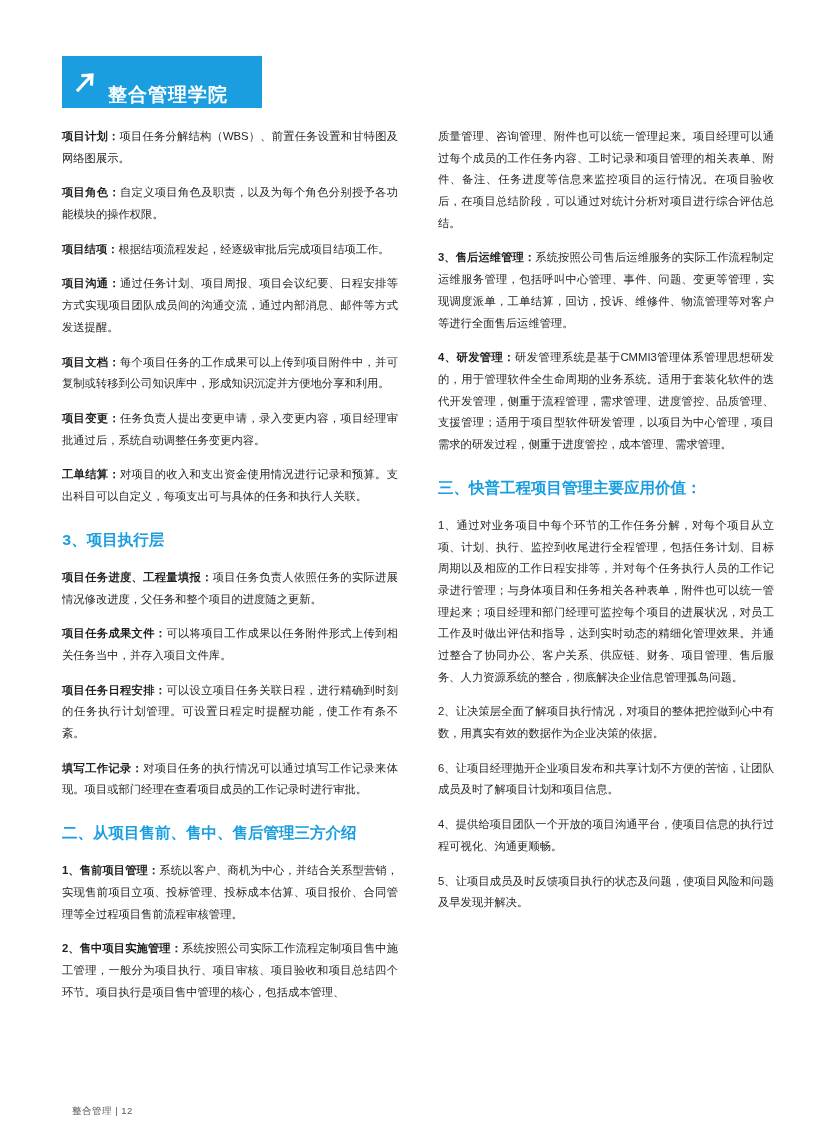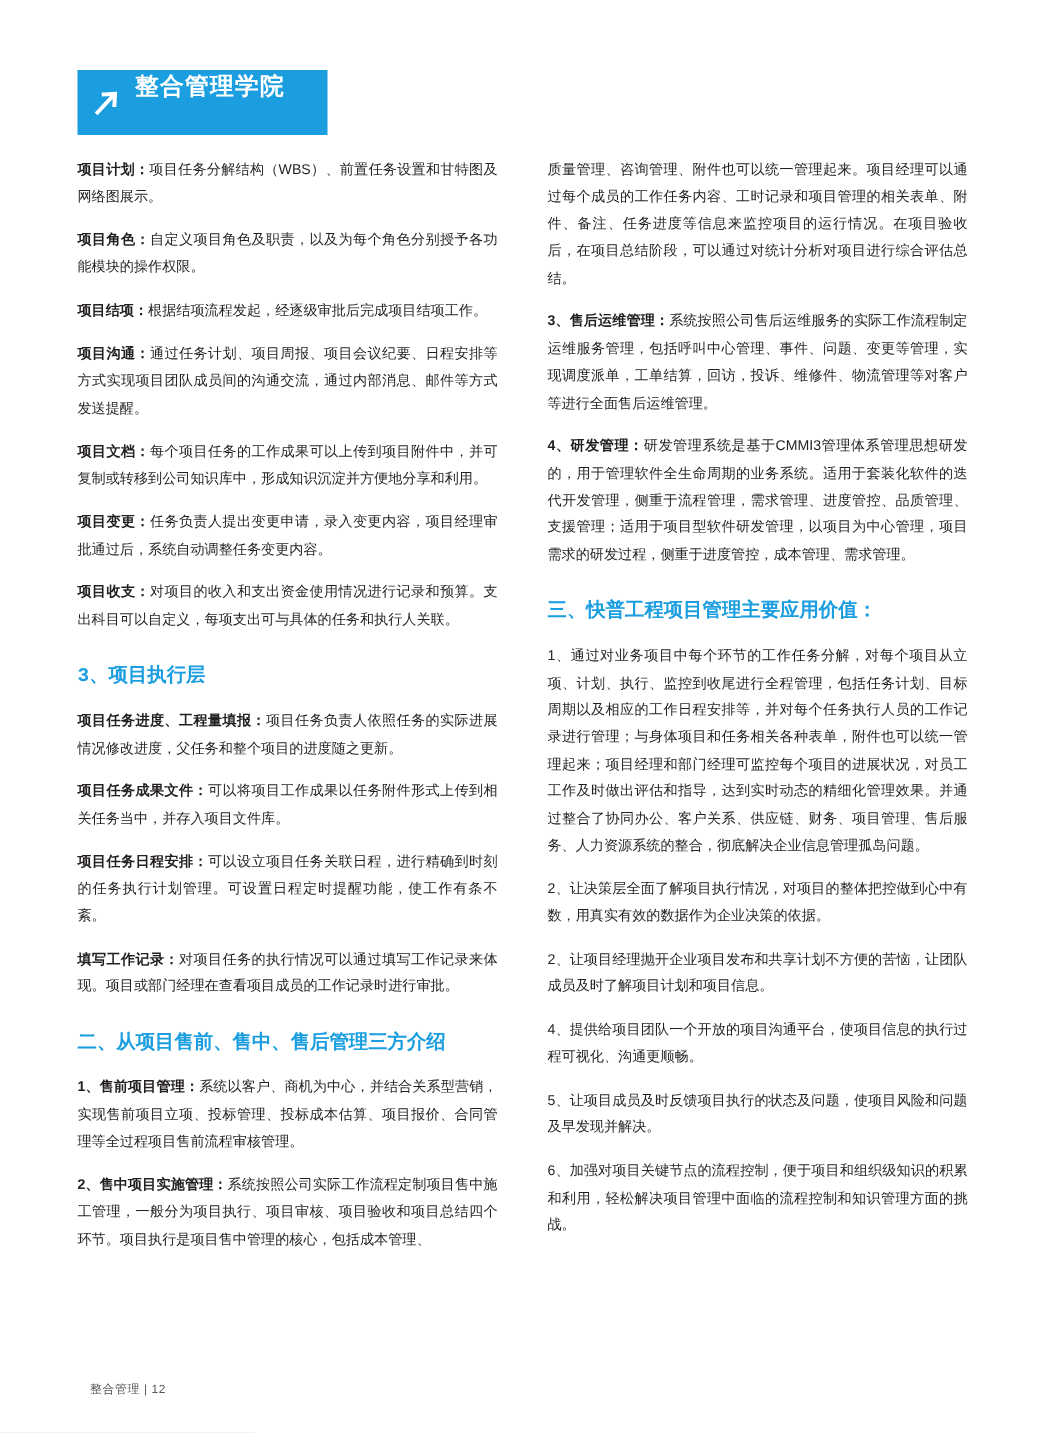--- a/index.html
+++ b/index.html
@@ -20,21 +20,21 @@
   }
   
   .logo-bar {
     position: absolute;
     left: 62px;
     top: 56px;
     width: 200px;
     height: 52px;
     background: #1a9ee0;
     display: flex;
-    align-items: flex-start;
+    align-items: flex-end;
   }
   .logo-mark {
     width: 46px;
     height: 52px;
     display: flex;
     align-items: center;
     justify-content: center;
     flex: none;
   }
   .logo-mark svg { display: block; }
@@ -103,21 +103,21 @@
   <div class="content">
 
     <div class="col">
 
       <p class="body"><span class="lead">项目计划：</span><span>项目任务分解结构（WBS）、前置任务设置和甘特图及网络图展示。</span></p>
       <p class="body"><span class="lead">项目角色：</span><span>自定义项目角色及职责，以及为每个角色分别授予各功能模块的操作权限。</span></p>
       <p class="body"><span class="lead">项目结项：</span><span>根据结项流程发起，经逐级审批后完成项目结项工作。</span></p>
       <p class="body"><span class="lead">项目沟通：</span><span>通过任务计划、项目周报、项目会议纪要、日程安排等方式实现项目团队成员间的沟通交流，通过内部消息、邮件等方式发送提醒。</span></p>
       <p class="body"><span class="lead">项目文档：</span><span>每个项目任务的工作成果可以上传到项目附件中，并可复制或转移到公司知识库中，形成知识沉淀并方便地分享和利用。</span></p>
       <p class="body"><span class="lead">项目变更：</span><span>任务负责人提出变更申请，录入变更内容，项目经理审批通过后，系统自动调整任务变更内容。</span></p>
-      <p class="body"><span class="lead">项目收支：</span><span>对项目的收入和支出资金使用情况进行记录和预算。支出科目可以自定义，每项支出可与具体的任务和执行人关联。</span></p>
+      <p class="body"><span class="lead">工单结算：</span><span>对项目的收入和支出资金使用情况进行记录和预算。支出科目可以自定义，每项支出可与具体的任务和执行人关联。</span></p>
 
       <h2 class="section">3、项目执行层</h2>
 
       <p class="body"><span class="lead">项目任务进度、工程量填报：</span><span>项目任务负责人依照任务的实际进展情况修改进度，父任务和整个项目的进度随之更新。</span></p>
       <p class="body"><span class="lead">项目任务成果文件：</span><span>可以将项目工作成果以任务附件形式上传到相关任务当中，并存入项目文件库。</span></p>
       <p class="body"><span class="lead">项目任务日程安排：</span><span>可以设立项目任务关联日程，进行精确到时刻的任务执行计划管理。可设置日程定时提醒功能，使工作有条不紊。</span></p>
       <p class="body"><span class="lead">填写工作记录：</span><span>对项目任务的执行情况可以通过填写工作记录来体现。项目或部门经理在查看项目成员的工作记录时进行审批。</span></p>
 
       <h2 class="section">二、从项目售前、售中、售后管理三方介绍</h2>
 
@@ -129,23 +129,22 @@
     <div class="col">
 
       <p class="body"><span class="lead"></span><span>质量管理、咨询管理、附件也可以统一管理起来。项目经理可以通过每个成员的工作任务内容、工时记录和项目管理的相关表单、附件、备注、任务进度等信息来监控项目的运行情况。在项目验收后，在项目总结阶段，可以通过对统计分析对项目进行综合评估总结。</span></p>
       <p class="body"><span class="lead">3、售后运维管理：</span><span>系统按照公司售后运维服务的实际工作流程制定运维服务管理，包括呼叫中心管理、事件、问题、变更等管理，实现调度派单，工单结算，回访，投诉、维修件、物流管理等对客户等进行全面售后运维管理。</span></p>
       <p class="body"><span class="lead">4、研发管理：</span><span>研发管理系统是基于CMMI3管理体系管理思想研发的，用于管理软件全生命周期的业务系统。适用于套装化软件的迭代开发管理，侧重于流程管理，需求管理、进度管控、品质管理、支援管理；适用于项目型软件研发管理，以项目为中心管理，项目需求的研发过程，侧重于进度管控，成本管理、需求管理。</span></p>
 
       <h2 class="section">三、快普工程项目管理主要应用价值：</h2>
 
       <p class="body"><span>1、通过对业务项目中每个环节的工作任务分解，对每个项目从立项、计划、执行、监控到收尾进行全程管理，包括任务计划、目标周期以及相应的工作日程安排等，并对每个任务执行人员的工作记录进行管理；与身体项目和任务相关各种表单，附件也可以统一管理起来；项目经理和部门经理可监控每个项目的进展状况，对员工工作及时做出评估和指导，达到实时动态的精细化管理效果。并通过整合了协同办公、客户关系、供应链、财务、项目管理、售后服务、人力资源系统的整合，彻底解决企业信息管理孤岛问题。</span></p>
       <p class="body"><span>2、让决策层全面了解项目执行情况，对项目的整体把控做到心中有数，用真实有效的数据作为企业决策的依据。</span></p>
-      <p class="body"><span>2、让项目经理抛开企业项目发布和共享计划不方便的苦恼，让团队成员及时了解项目计划和项目信息。</span></p>
+      <p class="body"><span>6、让项目经理抛开企业项目发布和共享计划不方便的苦恼，让团队成员及时了解项目计划和项目信息。</span></p>
       <p class="body"><span>4、提供给项目团队一个开放的项目沟通平台，使项目信息的执行过程可视化、沟通更顺畅。</span></p>
       <p class="body"><span>5、让项目成员及时反馈项目执行的状态及问题，使项目风险和问题及早发现并解决。</span></p>
-      <p class="body"><span>6、加强对项目关键节点的流程控制，便于项目和组织级知识的积累和利用，轻松解决项目管理中面临的流程控制和知识管理方面的挑战。</span></p>
 
     </div>
   </div>
 
   <div class="footer">整合管理 | 12</div>
 
 </div>
 
 </body></html>

